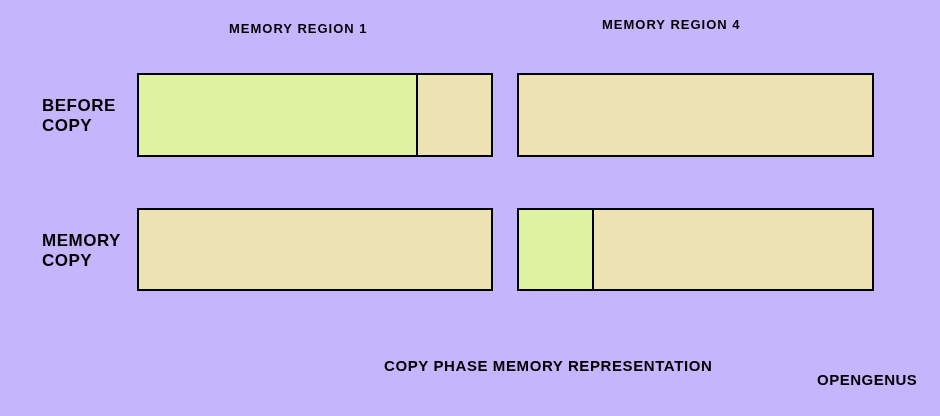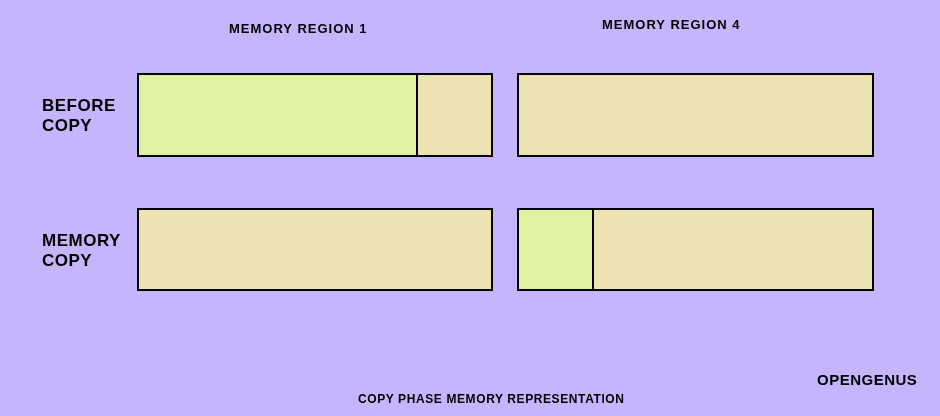--- a/index.html
+++ b/index.html
@@ -47,26 +47,25 @@
   .bar-after-r2  { left: 517px; top: 208px; width: 357px; height: 83px; }
   .seg {
     height: 100%;
     box-sizing: border-box;
   }
   .seg + .seg {
     border-left: 2px solid #000000;
   }
   .caption {
     position: absolute;
-    left: 358px;
+    left: 384px;
     top: 357px;
-    font-size: 12px;
+    font-size: 15px;
     letter-spacing: 0.6px;
     white-space: nowrap;
-    margin-top: 35px;
   }
   .watermark {
     position: absolute;
     left: 817px;
     top: 371px;
     font-size: 15px;
     letter-spacing: 0.5px;
     white-space: nowrap;
   }
 </style>

